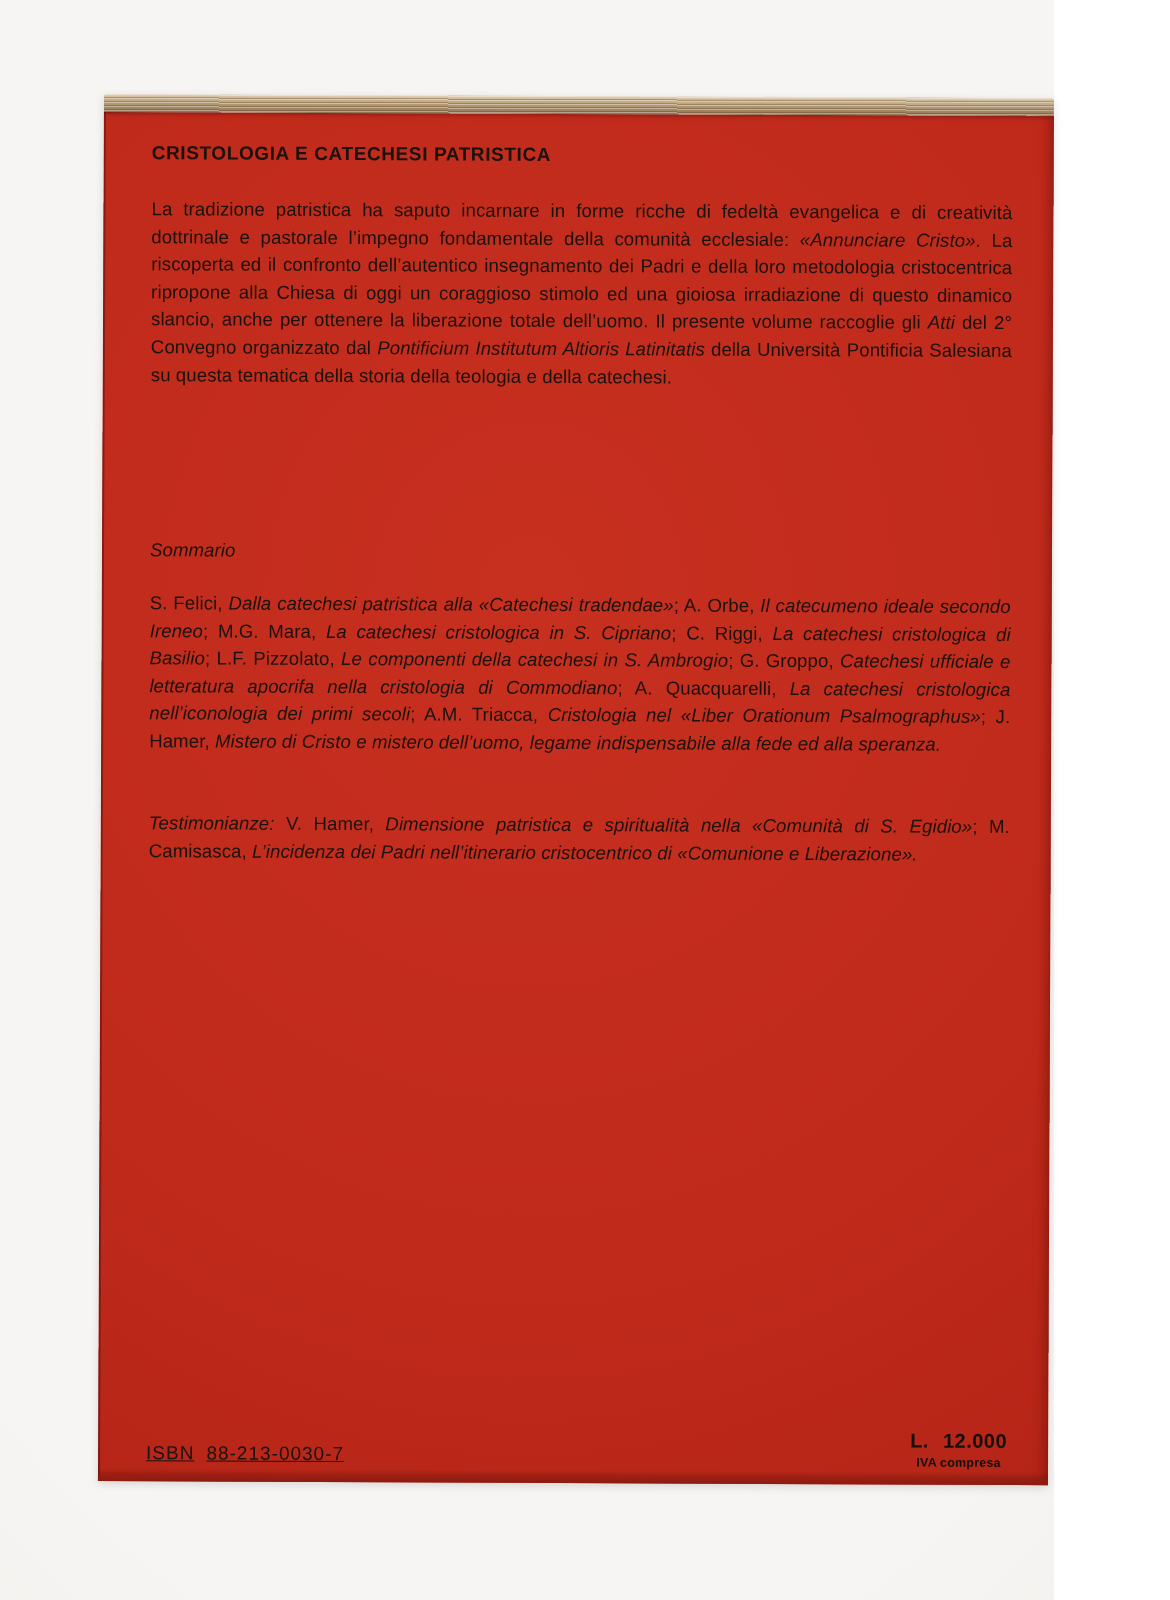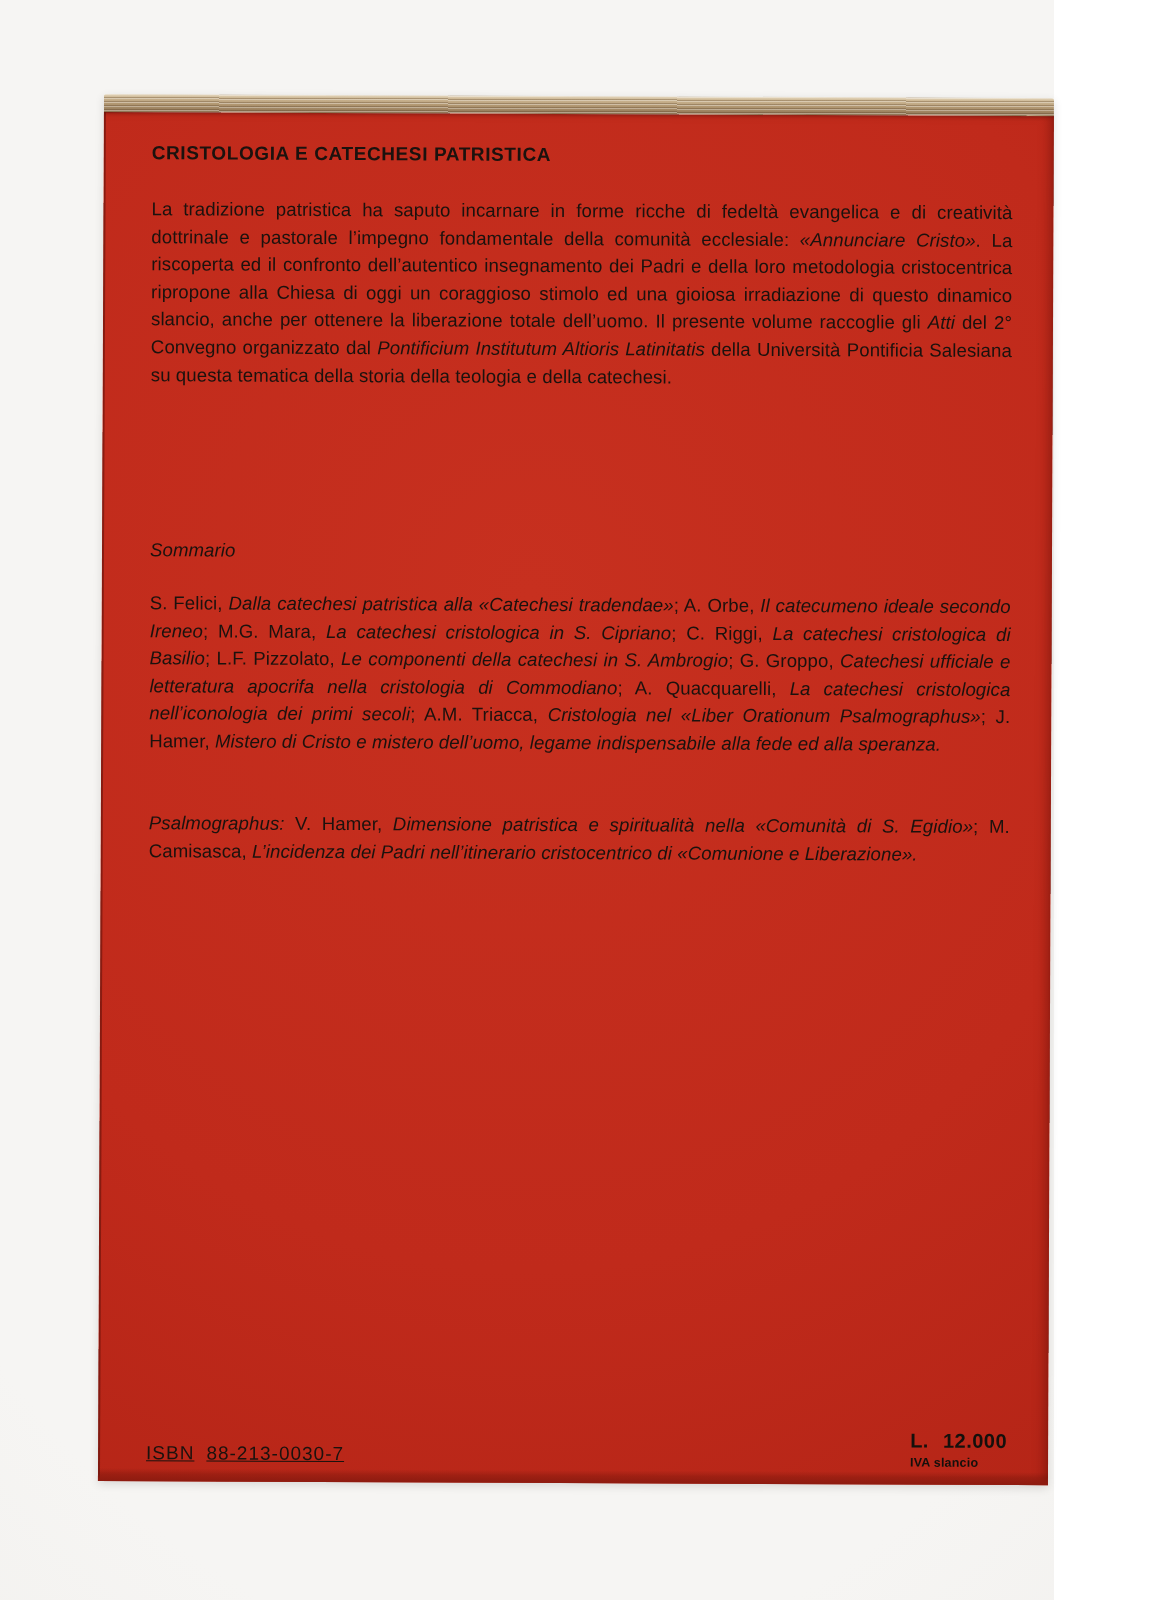--- a/index.html
+++ b/index.html
@@ -107,21 +107,21 @@
     font-size: 19px;
     letter-spacing: 1px;
     color: #1b120e;
     text-decoration: underline;
   }
   .isbn .isbn-value { margin-left: 12px; }
   .price {
     position: absolute;
     right: 41px;
     top: 1314px;
-    text-align: left;
+    text-align: center;
     color: #14100c;
   }
   .price-amount {
     font-size: 20px;
     font-weight: bold;
     letter-spacing: 0.5px;
   }
   .price-amount .price-value { margin-left: 14px; }
   .price-note {
     font-size: 12.5px;
@@ -140,29 +140,29 @@
     <div class="cover">
 
       <h1 class="txt title">CRISTOLOGIA E CATECHESI PATRISTICA</h1>
 
       <p class="txt intro"><span>La tradizione patristica ha saputo incarnare in forme ricche di fedeltà evangelica e di creatività dottrinale e pastorale l’impegno fondamentale della comunità ecclesiale: </span><span class="it">«Annunciare Cristo»</span><span>. La riscoperta ed il confronto dell’autentico insegnamento dei Padri e della loro metodologia cristocentrica ripropone alla Chiesa di oggi un coraggioso stimolo ed una gioiosa irradiazione di questo dinamico slancio, anche per ottenere la liberazione totale dell’uomo. Il presente volume raccoglie gli </span><span class="it">Atti</span><span> del 2° Convegno organizzato dal </span><span class="it">Pontificium Institutum Altioris Latinitatis</span><span> della Università Pontificia Salesiana su questa tematica della storia della teologia e della catechesi.</span></p>
 
       <p class="txt sommario-label">Sommario</p>
 
       <p class="txt sommario"><span>S. Felici, </span><span class="it">Dalla catechesi patristica alla «Catechesi tradendae»</span><span>; A. Orbe, </span><span class="it">Il catecumeno ideale secondo Ireneo</span><span>; M.G. Mara, </span><span class="it">La catechesi cristologica in S. Cipriano</span><span>; C. Riggi, </span><span class="it">La catechesi cristologica di Basilio</span><span>; L.F. Pizzolato, </span><span class="it">Le componenti della catechesi in S. Ambrogio</span><span>; G. Groppo, </span><span class="it">Catechesi ufficiale e letteratura apocrifa nella cristologia di Commodiano</span><span>; A. Quacquarelli, </span><span class="it">La catechesi cristologica nell’iconologia dei primi secoli</span><span>; A.M. Triacca, </span><span class="it">Cristologia nel «Liber Orationum Psalmographus»</span><span>; J. Hamer, </span><span class="it">Mistero di Cristo e mistero dell’uomo, legame indispensabile alla fede ed alla speranza.</span></p>
 
-      <p class="txt testimonianze"><span class="it">Psalmographus: </span><span>V. Hamer, </span><span class="it">Dimensione patristica e spiritualità nella «Comunità di S. Egidio»</span><span>; M. Camisasca, </span><span class="it">L’incidenza dei Padri nell’itinerario cristocentrico di «Comunione e Liberazione».</span></p>
+      <p class="txt testimonianze"><span class="it">Testimonianze: </span><span>V. Hamer, </span><span class="it">Dimensione patristica e spiritualità nella «Comunità di S. Egidio»</span><span>; M. Camisasca, </span><span class="it">L’incidenza dei Padri nell’itinerario cristocentrico di «Comunione e Liberazione».</span></p>
 
       <div class="isbn">
         <span class="isbn-label">ISBN</span><span class="isbn-value">88-213-0030-7</span>
       </div>
 
       <div class="price">
         <div class="price-amount">
           <span>L.</span><span class="price-value">12.000</span>
         </div>
-        <div class="price-note">IVA slancio</div>
+        <div class="price-note">IVA compresa</div>
       </div>
 
       <div class="cover-bottom-edge"></div>
     </div>
   </div>
 </div>
 
 </body></html>

